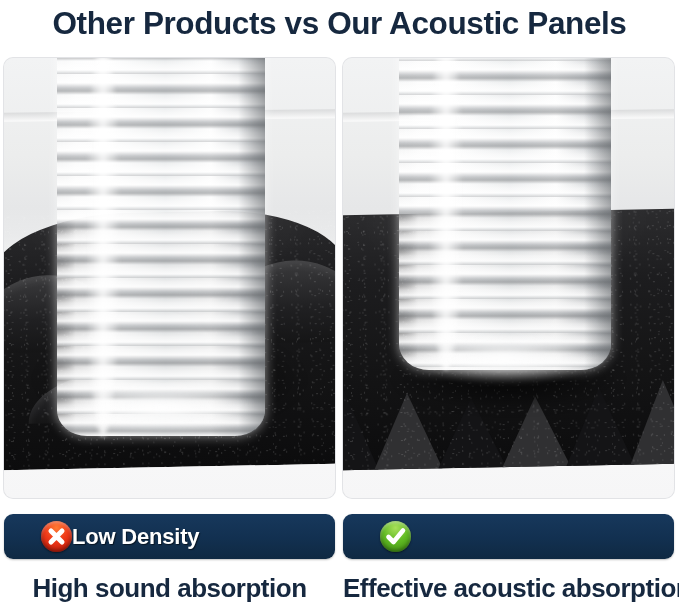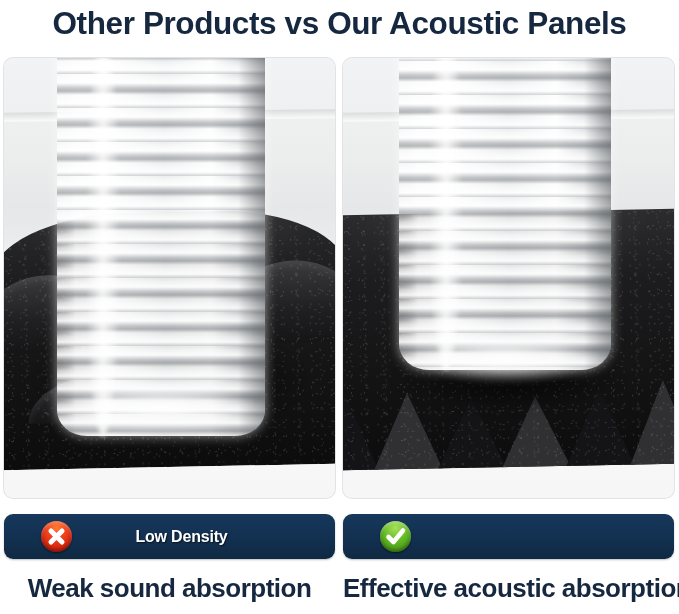--- a/index.html
+++ b/index.html
@@ -233,24 +233,23 @@
     background: radial-gradient(circle at 50% 22%, #ff7a32 0%, #ef3b1a 42%, #c21407 100%);
     box-shadow: inset 0 -2px 4px rgba(0,0,0,.45), inset 0 2px 3px rgba(255,255,255,.35), 0 1px 2px rgba(0,0,0,.5);
   }
   .badge-icon.check {
     background: radial-gradient(circle at 50% 22%, #a8e05a 0%, #62bb24 45%, #3f8f12 100%);
     box-shadow: inset 0 -2px 4px rgba(0,0,0,.40), inset 0 2px 3px rgba(255,255,255,.40), 0 1px 2px rgba(0,0,0,.5);
   }
   .badge-icon svg { position: absolute; inset: 0; }
   .badge-label {
     flex: 1 1 auto;
-    text-align: center;
     color: #ffffff;
     font-weight: bold;
-    font-size: 16px;
+    font-size: 22px;
     letter-spacing: -0.2px;
     margin-right: 44px;
     text-shadow: 1px 1px 1px rgba(0,0,0,.55);
     white-space: nowrap;
     font-family: "Liberation Sans", sans-serif;
   }
 
   
   .caption {
     margin-top: 14px;
@@ -299,21 +298,21 @@
 
       <div class="badge">
         <span class="badge-icon cross">
           <svg viewBox="0 0 31 31" width="31" height="31" aria-hidden="true">
             <path d="M10 10 L21 21 M21 10 L10 21" stroke="#ffffff" stroke-width="5" stroke-linecap="round" fill="none"></path>
           </svg>
         </span>
         <span class="badge-label">Low Density</span>
       </div>
 
-      <div class="caption">Weak sound absorption</div>
+      <div class="caption">High sound absorption</div>
     </div>
 
     <div class="column">
 
       <div class="photo">
         <div class="photo-inner">
           <div class="backdrop"></div>
           <div class="table-edge"></div>
 
           <div class="foam">

